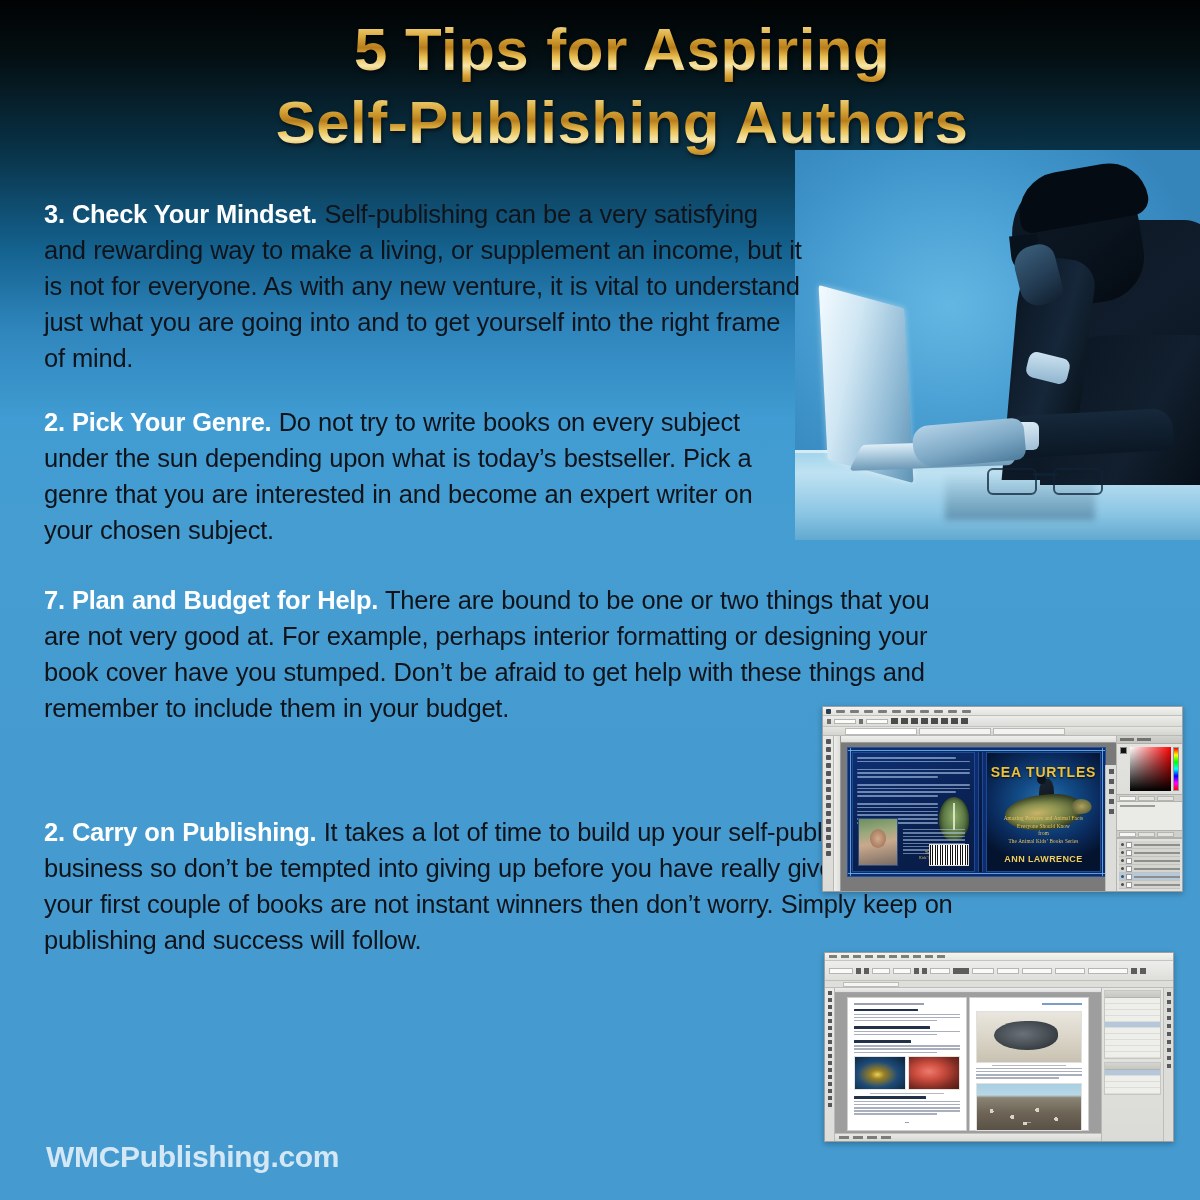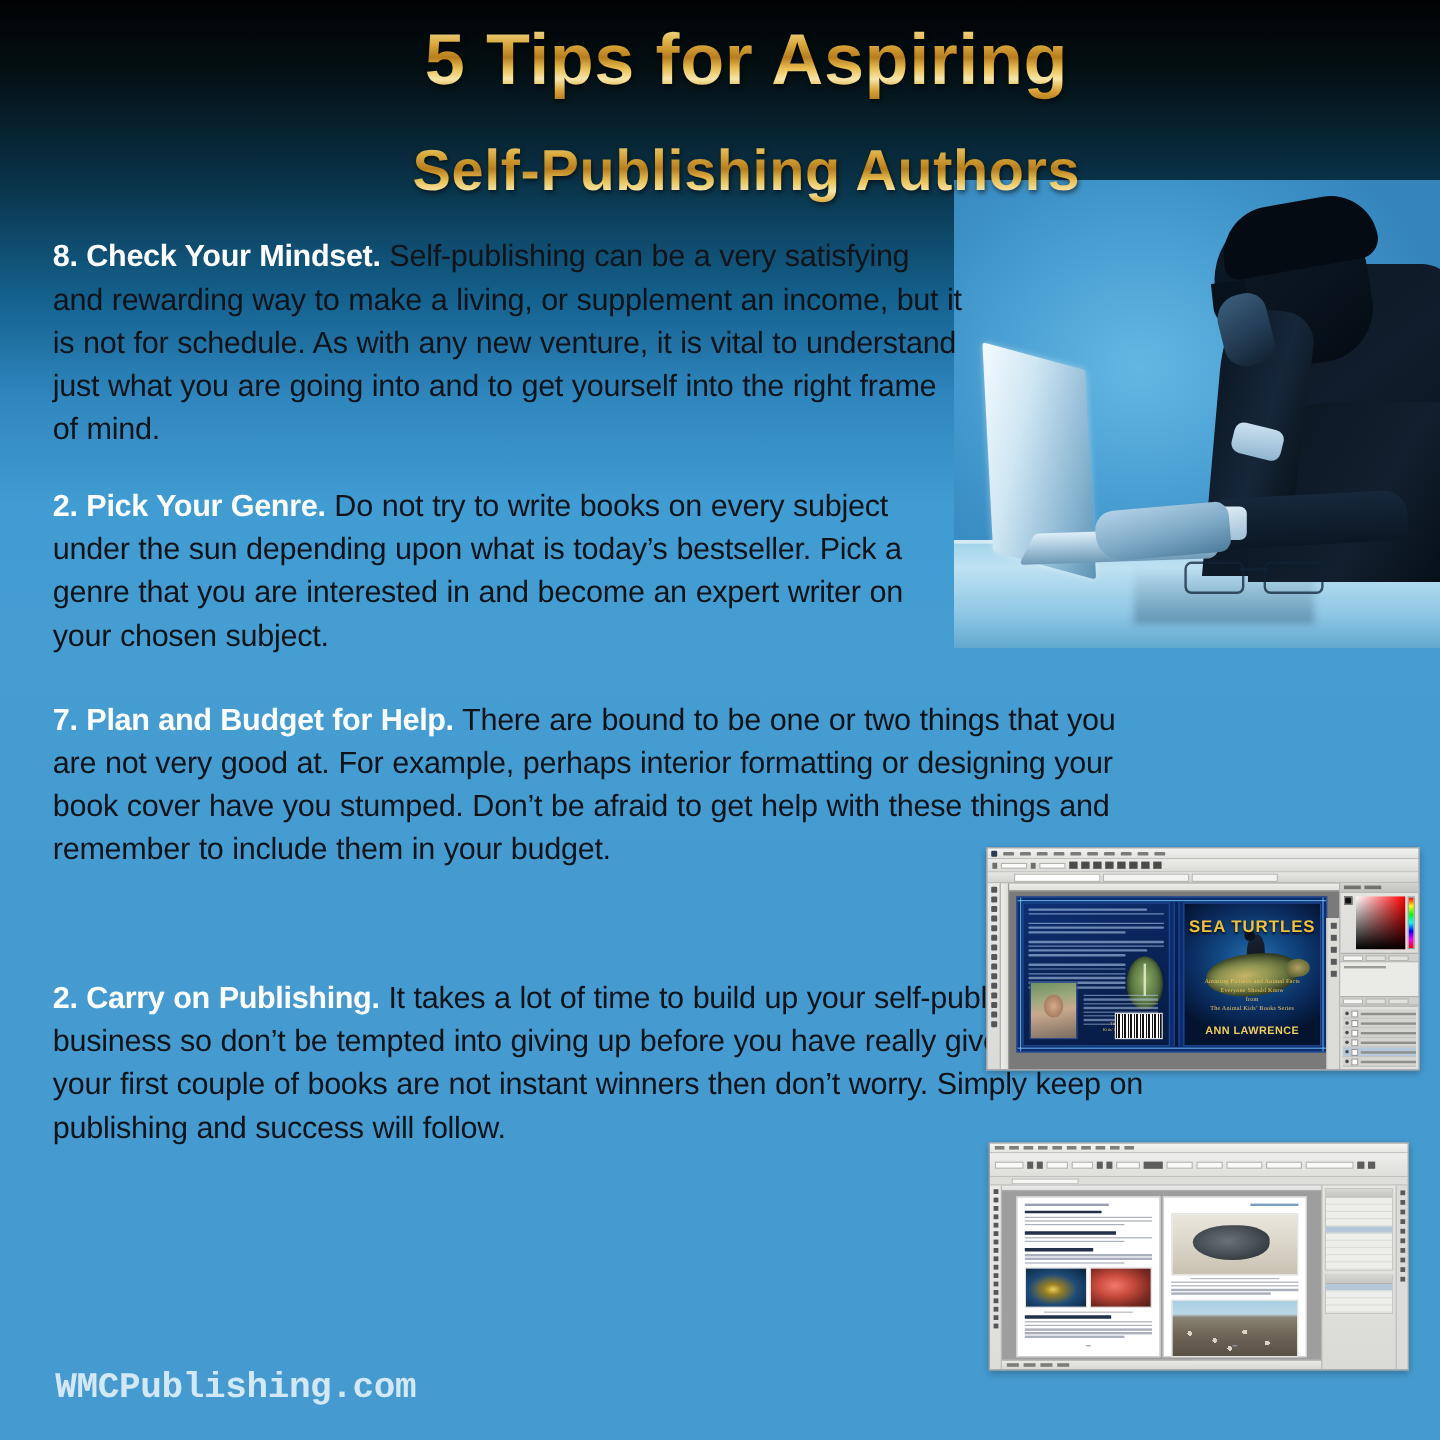--- a/index.html
+++ b/index.html
@@ -180,21 +180,21 @@
        #e9bf52 60%, #f7e6a8 72%, #d8a233 86%, #a8701a 100%);
     -webkit-background-clip: text;
     background-clip: text;
     color: transparent;
     -webkit-text-fill-color: transparent;
     filter: drop-shadow(1px 2px 2px rgba(0,0,0,.6));
     display: block;
     padding-left: 44px;
   }
   .title-line-1 { font-size: 60px; line-height: 72px; }
-  .title-line-2 { font-size: 48px; line-height: 74px; margin-top: 20px; }
+  .title-line-2 { font-size: 60px; line-height: 74px; }
 
   
   .tips { position: absolute; left: 44px; top: 196px; width: 940px; }
   .tip { margin-bottom: 28px; }
   .tip p {
     font-family: "Liberation Sans", sans-serif;
     font-size: 25.5px;
     line-height: 36px;
     color: #10141a;
     letter-spacing: -.25px;
@@ -521,21 +521,21 @@
   .id-statusbar {
     position: absolute; left: 0; right: 0; bottom: 0; height: 8px;
     background: linear-gradient(#e8e8e5,#d8d8d4); border-top: 1px solid #bebeba;
     display: flex; align-items: center; gap: 4px; padding-left: 4px;
   }
   .id-statusbar .s { width: 10px; height: 3px; background: #7c7c79; }
 
   
   .footer {
     position: absolute; left: 46px; bottom: 26px;
-    font-family: Liberation Mono, monospace;
+    font-family: Liberation Sans, sans-serif;
     font-weight: bold;
     font-size: 30px;
     letter-spacing: -.3px;
     color: #d3e7f5;
   }
 </style>
 </head>
 <body>
 
 <div id="poster">
@@ -563,21 +563,21 @@
   </div>
 
   <div class="title-wrap">
     <span class="title-line title-line-1">5 Tips for Aspiring</span>
     <span class="title-line title-line-2">Self-Publishing Authors</span>
   </div>
 
   <div class="tips">
 
     <div class="tip tip-1">
-      <p><span class="lead">8. Check Your Mindset.</span> <span>Self-publishing can be a very satisfying and rewarding way to make a living, or supplement an income, but it is not for schedule. As with any new venture, it is vital to understand just what you are going into and to get yourself into the right frame of mind.</span></p>
+      <p><span class="lead">3. Check Your Mindset.</span> <span>Self-publishing can be a very satisfying and rewarding way to make a living, or supplement an income, but it is not for everyone. As with any new venture, it is vital to understand just what you are going into and to get yourself into the right frame of mind.</span></p>
     </div>
 
     <div class="tip tip-2">
       <p><span class="lead">2. Pick Your Genre.</span> <span>Do not try to write books on every subject under the sun depending upon what is today’s bestseller. Pick a genre that you are interested in and become an expert writer on your chosen subject.</span></p>
     </div>
 
 
     <div class="tip tip-4">
       <p><span class="lead">7. Plan and Budget for Help.</span> <span>There are bound to be one or two things that you are not very good at. For example, perhaps interior formatting or designing your book cover have you stumped. Don’t be afraid to get help with these things and remember to include them in your budget.</span></p>
     </div>

